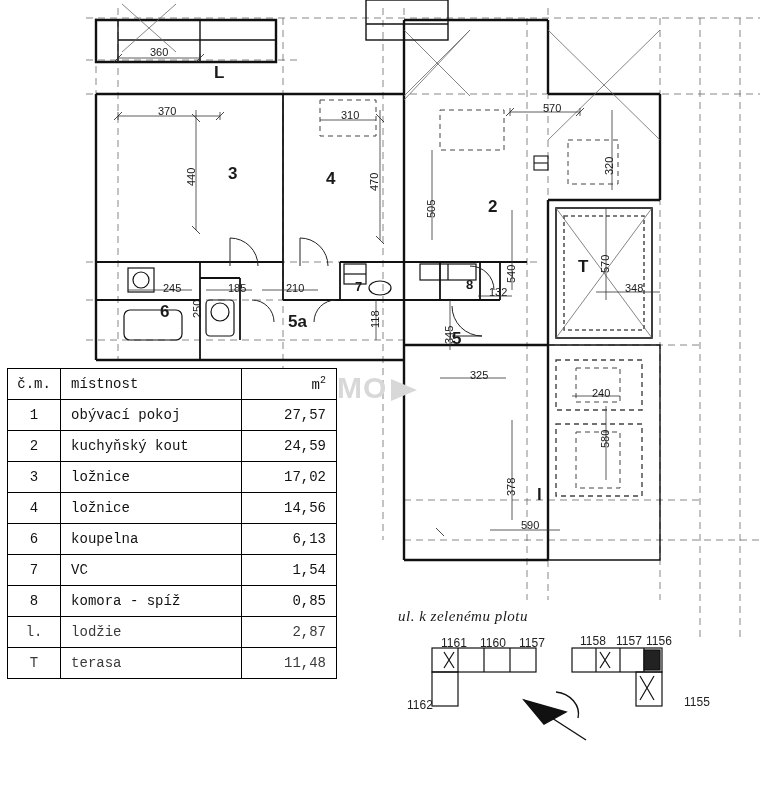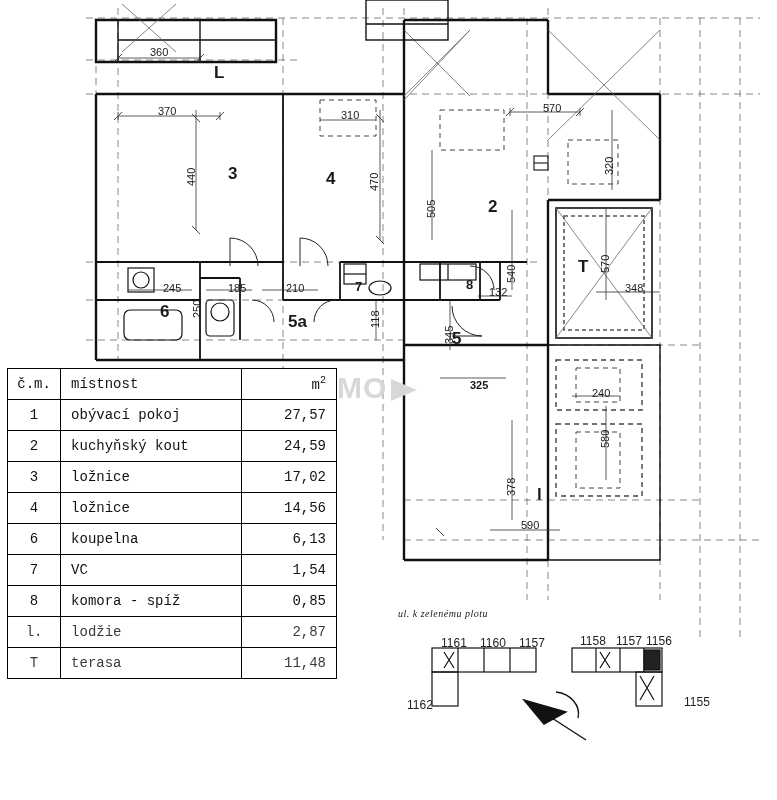--- a/index.html
+++ b/index.html
@@ -101,21 +101,21 @@
     vertical-align: middle;
     margin-left: 4px;
   }
   
   #key-caption {
     position: absolute;
     left: 398px;
     top: 608px;
     font-family: "Liberation Serif", serif;
     font-style: italic;
-    font-size: 10px;
+    font-size: 15px;
     color: #1a1a1a;
     letter-spacing: 0.5px;
   }
   .keynum {
     position: absolute;
     font-family: "Liberation Sans", sans-serif;
     font-size: 12px;
     color: #222;
   }
 </style>
@@ -358,21 +358,21 @@
     <span class="lbl dim-v" style="left:600px;top:273px;">570</span>
     <span class="lbl dim" style="left:625px;top:283px;">348</span>
     <span class="lbl dim-v" style="left:506px;top:283px;">540</span>
     <span class="lbl dim" style="left:163px;top:283px;">245</span>
     <span class="lbl dim-v" style="left:192px;top:318px;">250</span>
     <span class="lbl dim" style="left:228px;top:283px;">185</span>
     <span class="lbl dim" style="left:286px;top:283px;">210</span>
     <span class="lbl dim" style="left:489px;top:287px;">132</span>
     <span class="lbl dim-v" style="left:370px;top:328px;">118</span>
     <span class="lbl dim-v" style="left:444px;top:344px;">345</span>
-    <span class="lbl dim" style="left:470px;top:380px;font-weight:bold;">325</span>
+    <span class="lbl dim" style="left:470px;top:370px;">325</span>
     <span class="lbl dim" style="left:592px;top:388px;">240</span>
     <span class="lbl dim-v" style="left:600px;top:448px;">580</span>
     <span class="lbl dim-v" style="left:506px;top:496px;">378</span>
     <span class="lbl dim" style="left:521px;top:520px;">590</span>
   </div>
 
   <div id="watermark">
     <span>MAXIMO</span><span class="wm-arrow"></span>
   </div>
 

